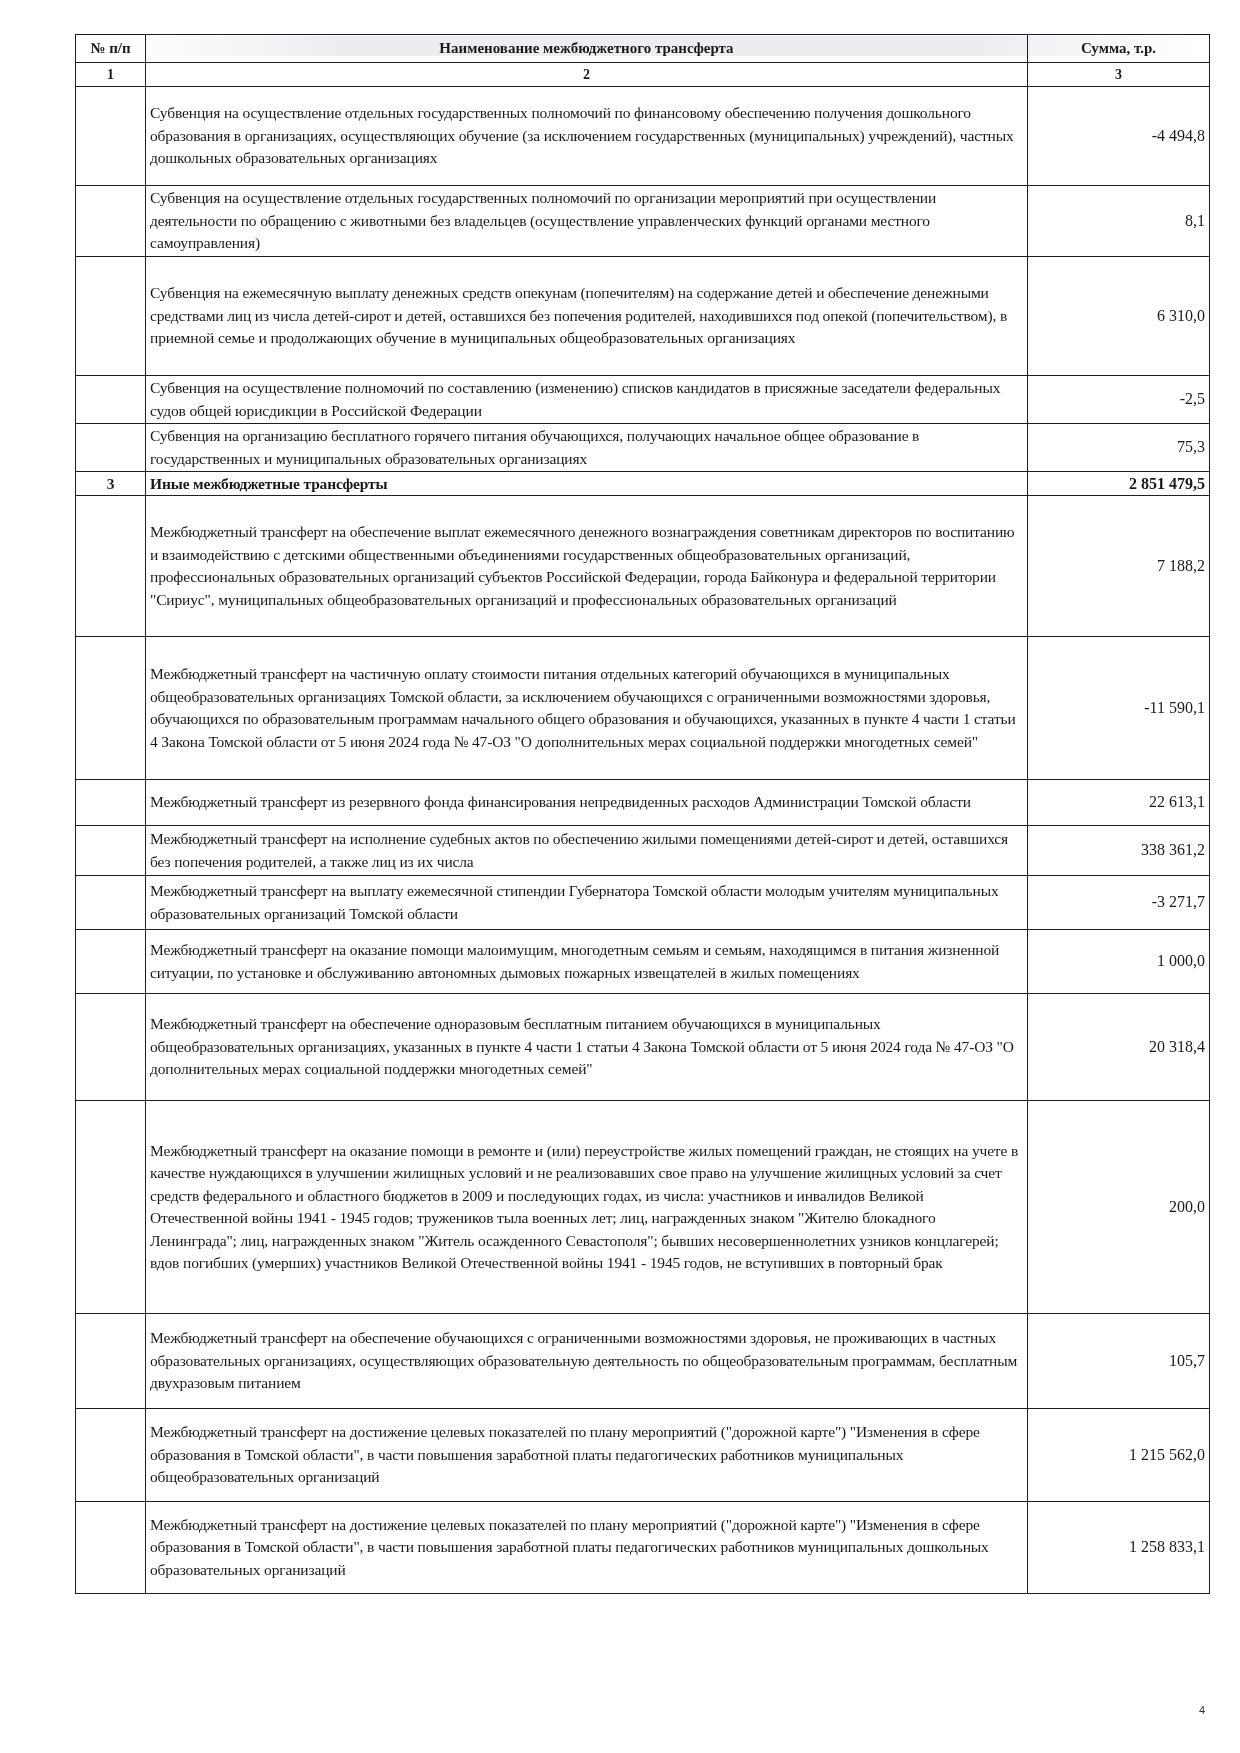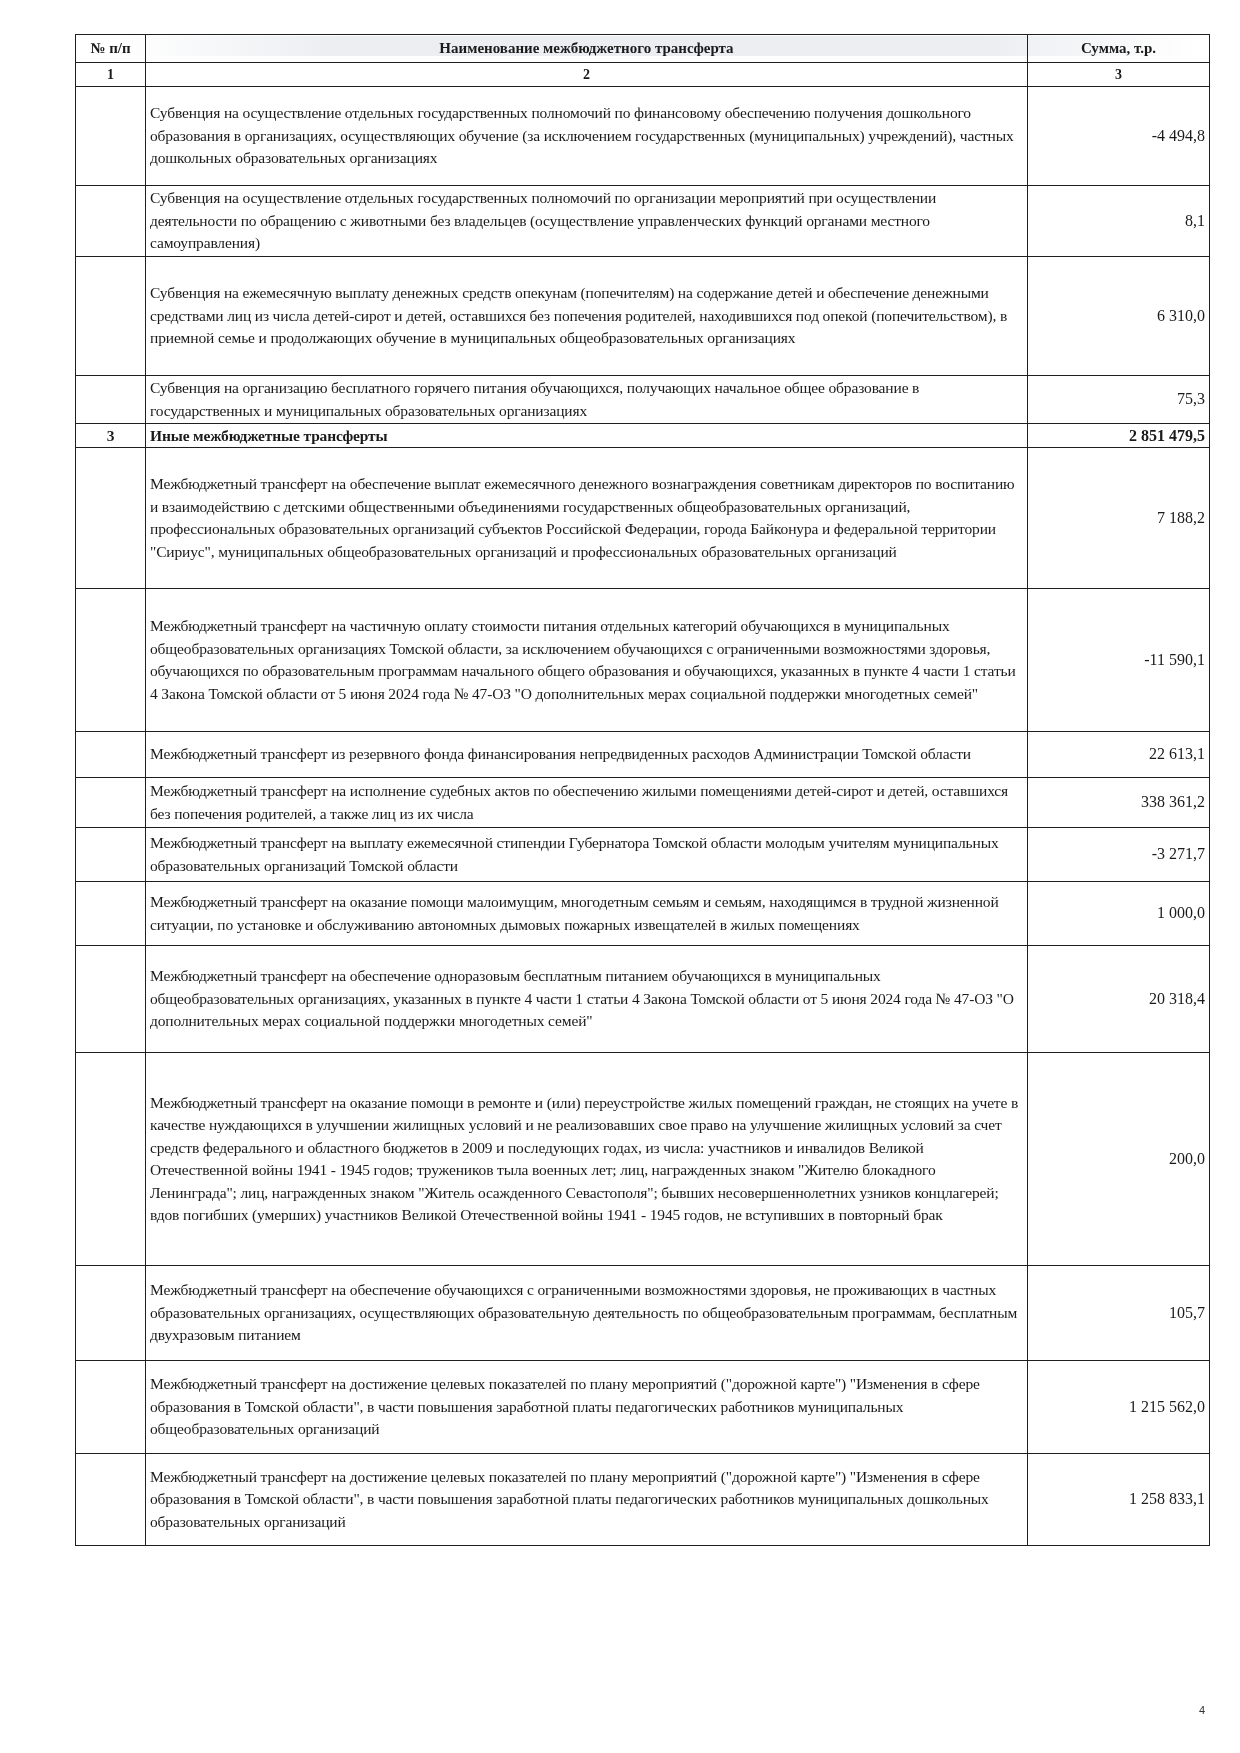--- a/index.html
+++ b/index.html
@@ -69,20 +69,25 @@
         <td class="name">Субвенция на осуществление отдельных государственных полномочий по организации мероприятий при осуществлении деятельности по обращению с животными без владельцев (осуществление управленческих функций органами местного самоуправления)</td>
         <td class="sum">8,1</td>
       </tr>
       <tr class="item" style="height: 119px;">
         <td class="num"></td>
         <td class="name">Субвенция на ежемесячную выплату денежных средств опекунам (попечителям) на содержание детей и обеспечение денежными средствами лиц из числа детей-сирот и детей, оставшихся без попечения родителей, находившихся под опекой (попечительством), в приемной семье и продолжающих обучение в муниципальных общеобразовательных организациях</td>
         <td class="sum">6 310,0</td>
       </tr>
       <tr class="item" style="height: 48px;">
         <td class="num"></td>
+        <td class="name">Субвенция на осуществление полномочий по составлению (изменению) списков кандидатов в присяжные заседатели федеральных судов общей юрисдикции в Российской Федерации</td>
+        <td class="sum">-2,5</td>
+      </tr>
+      <tr class="item" style="height: 48px;">
+        <td class="num"></td>
         <td class="name">Субвенция на организацию бесплатного горячего питания обучающихся, получающих начальное общее образование в государственных и муниципальных образовательных организациях</td>
         <td class="sum">75,3</td>
       </tr>
       <tr class="section" style="height: 24px;">
         <td class="num">3</td>
         <td class="name">Иные межбюджетные трансферты</td>
         <td class="sum">2 851 479,5</td>
       </tr>
       <tr class="item" style="height: 141px;">
         <td class="num"></td>
@@ -104,21 +109,21 @@
         <td class="name">Межбюджетный трансферт на исполнение судебных актов по обеспечению жилыми помещениями детей-сирот и детей, оставшихся без попечения родителей, а также лиц из их числа</td>
         <td class="sum">338 361,2</td>
       </tr>
       <tr class="item" style="height: 54px;">
         <td class="num"></td>
         <td class="name">Межбюджетный трансферт на выплату ежемесячной стипендии Губернатора Томской области молодым учителям муниципальных образовательных организаций Томской области</td>
         <td class="sum">-3 271,7</td>
       </tr>
       <tr class="item" style="height: 64px;">
         <td class="num"></td>
-        <td class="name">Межбюджетный трансферт на оказание помощи малоимущим, многодетным семьям и семьям, находящимся в трудной жизненной ситуации, по установке и обслуживанию автономных дымовых пожарных извещателей в жилых помещениях</td>
+        <td class="name">Межбюджетный трансферт на оказание помощи малоимущим, многодетным семьям и семьям, находящимся в питания жизненной ситуации, по установке и обслуживанию автономных дымовых пожарных извещателей в жилых помещениях</td>
         <td class="sum">1 000,0</td>
       </tr>
       <tr class="item" style="height: 107px;">
         <td class="num"></td>
         <td class="name">Межбюджетный трансферт на обеспечение одноразовым бесплатным питанием обучающихся в муниципальных общеобразовательных организациях, указанных в пункте 4 части 1 статьи 4 Закона Томской области от 5 июня 2024 года № 47-ОЗ "О дополнительных мерах социальной поддержки многодетных семей"</td>
         <td class="sum">20 318,4</td>
       </tr>
       <tr class="item" style="height: 213px;">
         <td class="num"></td>
         <td class="name">Межбюджетный трансферт на оказание помощи в ремонте и (или) переустройстве жилых помещений граждан, не стоящих на учете в качестве нуждающихся в улучшении жилищных условий и не реализовавших свое право на улучшение жилищных условий за счет средств федерального и областного бюджетов в 2009 и последующих годах, из числа: участников и инвалидов Великой Отечественной войны 1941 - 1945 годов; тружеников тыла военных лет; лиц, награжденных знаком "Жителю блокадного Ленинграда"; лиц, награжденных знаком "Житель осажденного Севастополя"; бывших несовершеннолетних узников концлагерей; вдов погибших (умерших) участников Великой Отечественной войны 1941 - 1945 годов, не вступивших в повторный брак</td>

